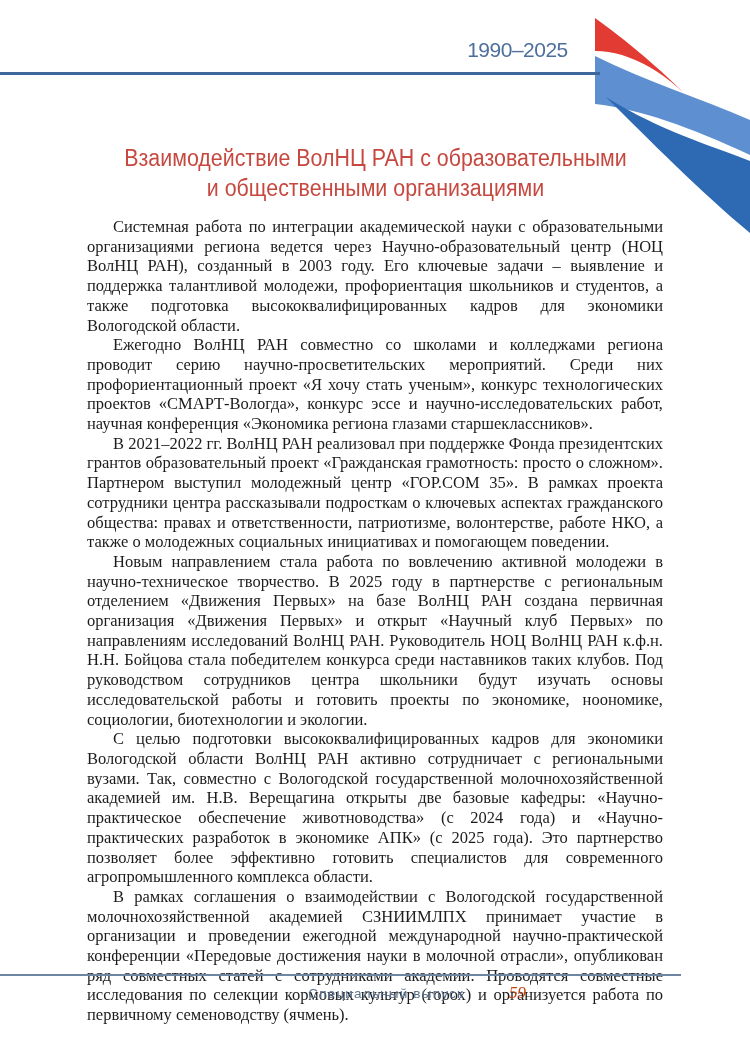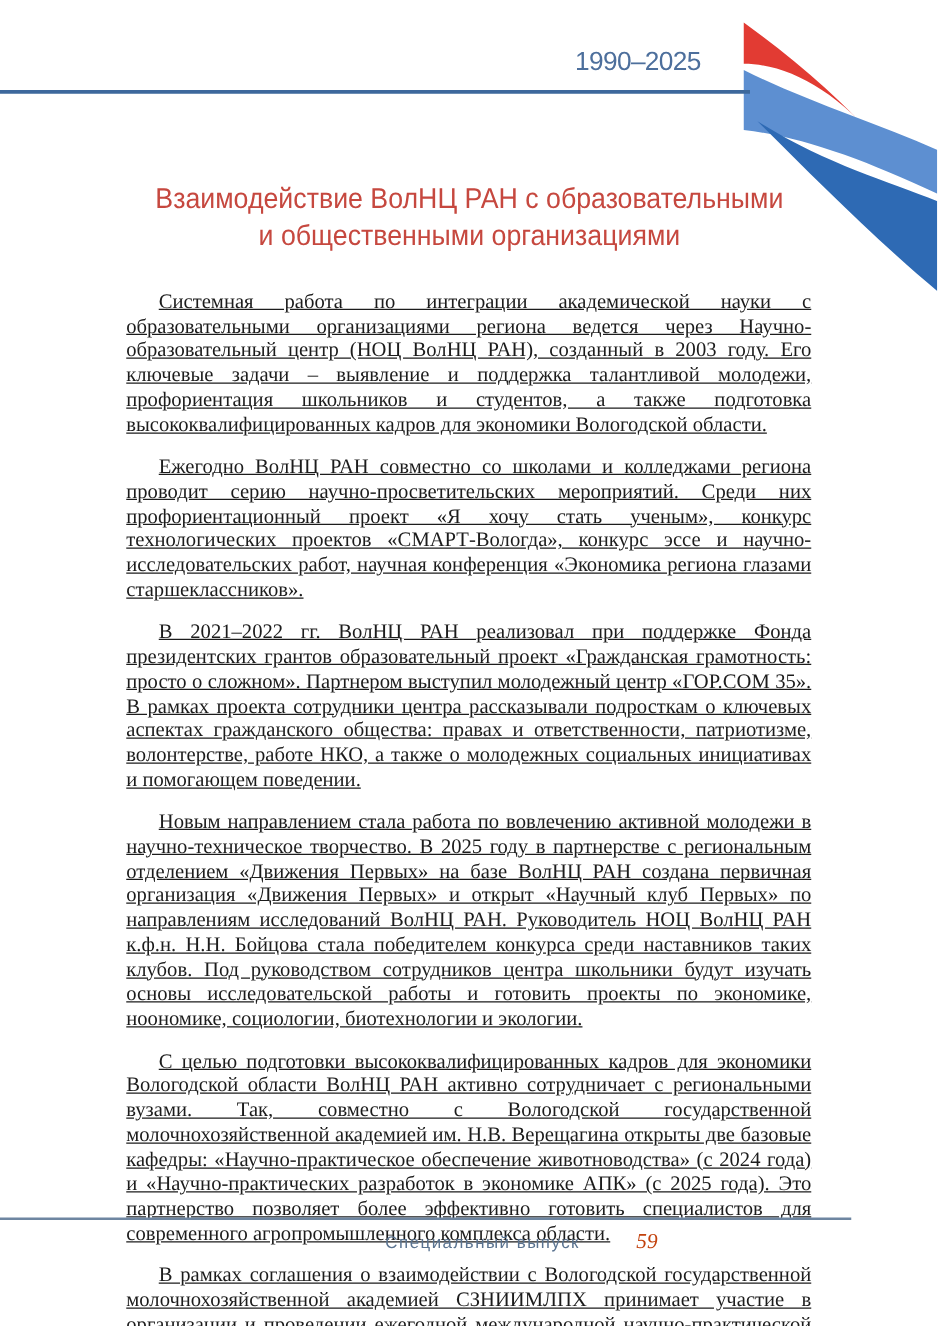--- a/index.html
+++ b/index.html
@@ -25,21 +25,21 @@
     font-size: 13px;
     letter-spacing: -0.2px;
     color: #4d6f9c;
     white-space: nowrap;
   }
   .header-years {
     position: absolute;
     top: 38px;
     left: 460px;
     width: 115px;
-    text-align: left;
+    text-align: center;
     font-family: "Liberation Sans", sans-serif;
     font-size: 21px;
     letter-spacing: -0.5px;
     color: #4d6f9c;
     white-space: nowrap;
   }
   .header-rule {
     position: absolute;
     left: 0;
     top: 72px;
@@ -80,24 +80,23 @@
     left: 87px;
     top: 217px;
     width: 576px;
     font-family: "Liberation Serif", serif;
     font-size: 16.5px;
     line-height: 19.7px;
     color: #1c1c1c;
     text-align: justify;
   }
   .content p {
-    margin: 14px;
+    margin: 0;
     text-indent: 26px;
     hyphens: auto;
-    text-decoration: underline;
   }
 
   
   .footer-rule {
     position: absolute;
     left: 0;
     top: 974px;
     width: 681px;
     height: 2px;
     background: #6e86a1;

